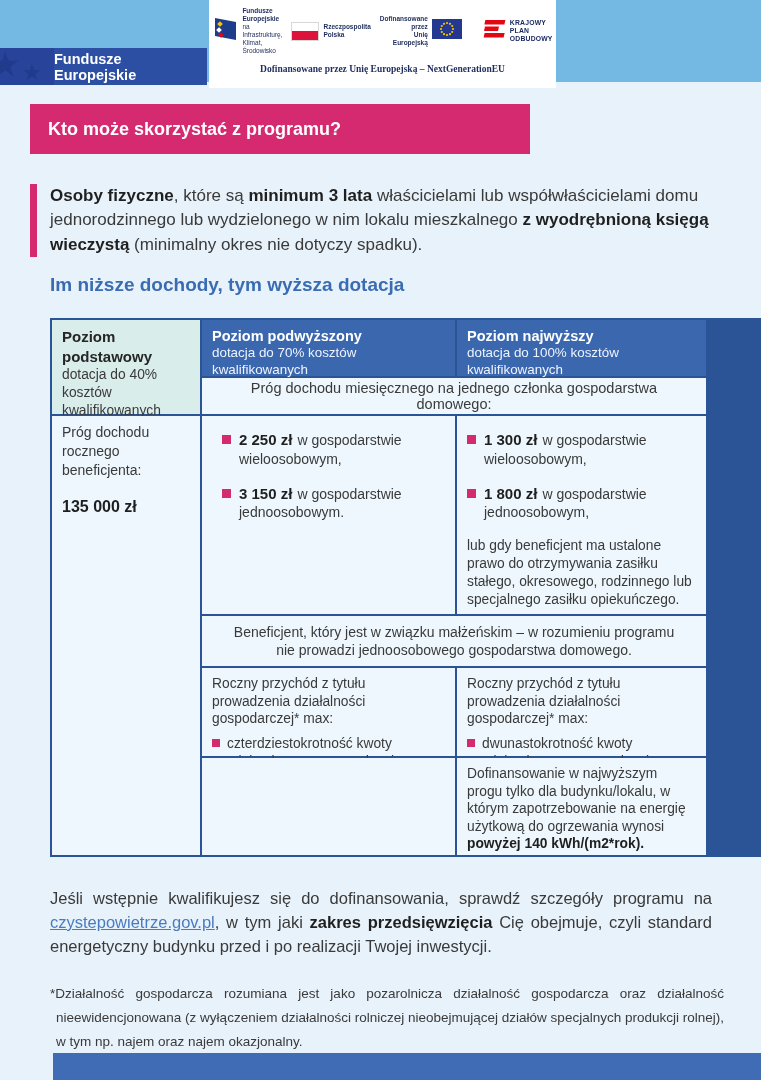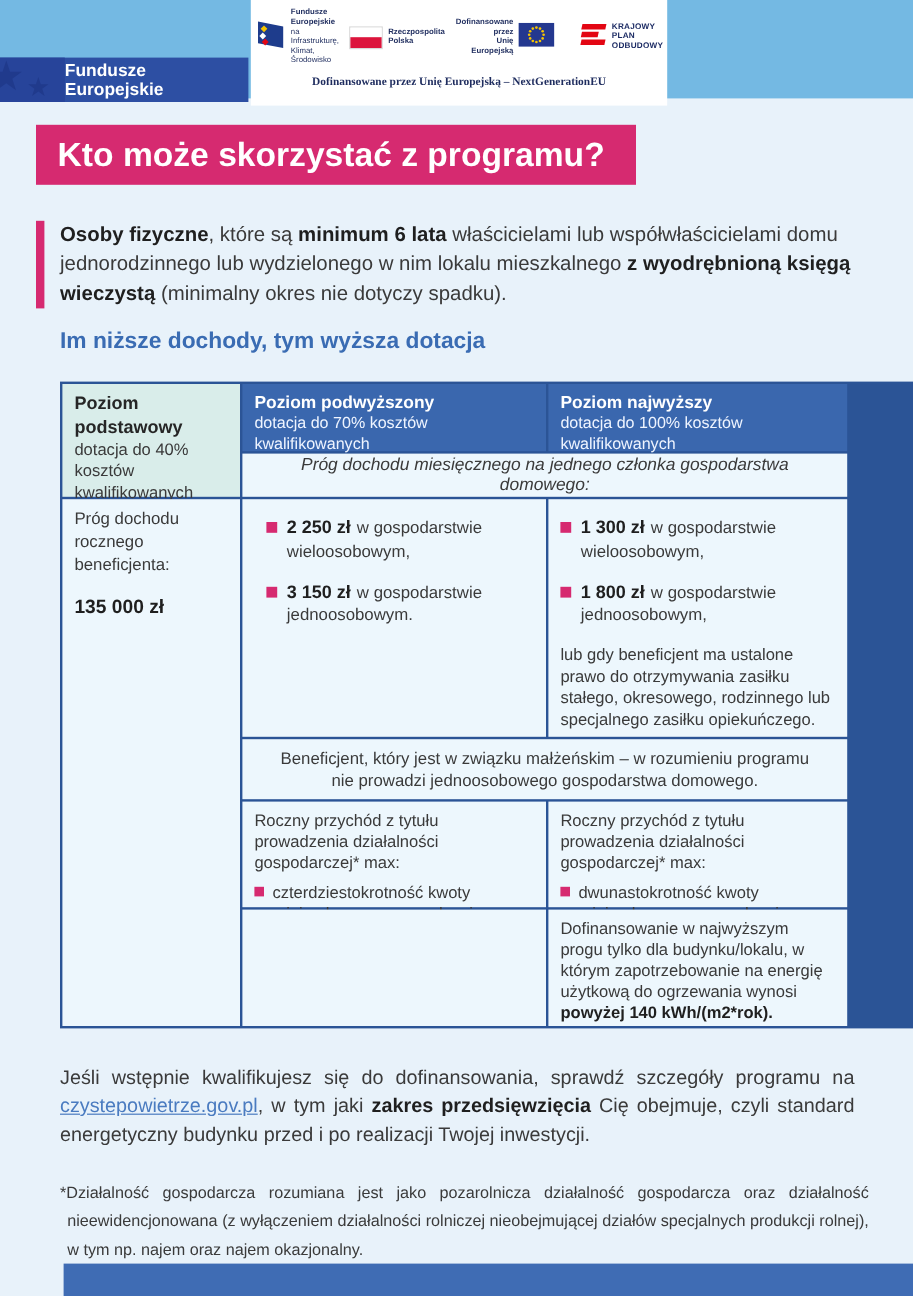--- a/index.html
+++ b/index.html
@@ -21,42 +21,42 @@
   .plflag .r{flex:1;background:#dc143c;}
 
   
   .febanner{position:absolute;left:0;top:48px;width:207px;height:37px;background:#2d4fa3;display:flex;}
   .bannerstars{width:54px;height:100%;background:#27449a;position:relative;overflow:hidden;flex:none;}
   .bannerstars span{position:absolute;color:#203a8c;}
   .bannerlabel{flex:1;display:flex;align-items:center;justify-content:center;color:#ffffff;font-weight:bold;font-size:14.5px;}
 
   
   .titlebar{position:absolute;left:30px;top:104px;width:500px;height:50px;background:#d62a70;display:flex;align-items:center;}
-  .titlebar h1{margin:0 0 0 18px;color:#ffffff;font-size:28px;font-weight:bold;}
+  .titlebar h1{margin:0 0 0 18px;color:#ffffff;font-size:18px;font-weight:bold;}
 
   
   .introwrap{position:absolute;left:30px;top:184px;width:706px;display:flex;}
   .introbar{width:7px;background:#d62a70;flex:none;margin-right:13px;}
   .introtext{font-size:17px;line-height:1.43;color:#3a3a3a;}
   .introtext b{color:#1f1f1f;}
 
   
   .sectionheading{position:absolute;left:50px;top:274px;font-size:19px;font-weight:bold;color:#3a6cb3;}
 
   
   .incomeTable{position:absolute;left:50px;top:318px;width:718px;box-sizing:border-box;
     display:grid;grid-template-columns:148px 253px 249px;grid-template-rows:56px 36px 198px 50px 88px 97px;
     gap:2px;padding:2px;background:#2b5496;font-size:14px;color:#3a3a3a;}
   .cell{box-sizing:border-box;padding:7px 10px;background:#edf7fd;}
   .cA{grid-column:1;grid-row:1/3;background:#d9edea;font-size:13.8px;line-height:1.3;color:#3a3a3a;}
   .cA .ttl{font-weight:bold;font-size:15px;color:#262626;}
   .cB{grid-column:2;grid-row:1;background:#3a67ae;color:#eef4ff;font-size:13.4px;line-height:1.25;}
   .cC{grid-column:3;grid-row:1;background:#3a67ae;color:#eef4ff;font-size:13.4px;line-height:1.25;}
   .cB .ttl,.cC .ttl{font-weight:bold;font-size:14.5px;color:#ffffff;}
-  .cD{grid-column:2/4;grid-row:2;display:flex;align-items:center;justify-content:center;text-align:center;font-size:14.5px;font-style:italic;}
+  .cD{grid-column:2/4;grid-row:2;display:flex;align-items:center;justify-content:center;text-align:center;font-size:14.5px;}
   .cE{grid-column:1;grid-row:3/7;font-size:14px;line-height:1.35;}
   .cE .amt{font-weight:bold;font-size:16px;color:#1f1f1f;margin-top:16px;}
   .cF{grid-column:2;grid-row:3;padding-top:14px;padding-left:20px;}
   .cG{grid-column:3;grid-row:3;padding-top:14px;}
   .cH{grid-column:2/4;grid-row:4;display:flex;align-items:center;justify-content:flex-start;text-align:center;font-size:14px;line-height:1.3;padding:4px 30px;}
   .cI{grid-column:2;grid-row:5;font-size:13.8px;line-height:1.28;}
   .cJ{grid-column:3;grid-row:5;font-size:13.8px;line-height:1.28;}
   .cK{grid-column:2;grid-row:6;}
   .cL{grid-column:3;grid-row:6;font-size:13.8px;line-height:1.27;}
   .bullet{display:flex;margin-bottom:16px;line-height:1.3;}
@@ -167,21 +167,21 @@
     </div>
     <div class="bannerlabel">Fundusze Europejskie</div>
   </div>
 
   <div class="titlebar">
     <h1>Kto może skorzystać z programu?</h1>
   </div>
 
   <div class="introwrap">
     <div class="introbar"></div>
-    <div class="introtext"><b>Osoby fizyczne</b><span>, które są </span><b>minimum 6 lata</b><span> właścicielami lub współwłaścicielami domu jednorodzinnego lub wydzielonego w nim lokalu mieszkalnego </span><b>z wyodrębnioną księgą wieczystą</b><span> (minimalny okres nie dotyczy spadku).</span></div>
+    <div class="introtext"><b>Osoby fizyczne</b><span>, które są </span><b>minimum 3 lata</b><span> właścicielami lub współwłaścicielami domu jednorodzinnego lub wydzielonego w nim lokalu mieszkalnego </span><b>z wyodrębnioną księgą wieczystą</b><span> (minimalny okres nie dotyczy spadku).</span></div>
   </div>
 
   <div class="sectionheading">Im niższe dochody, tym wyższa dotacja</div>
 
   <div class="incomeTable">
 
     <div class="cell cA">
       <div class="ttl">Poziom podstawowy</div>
       <div>dotacja do 40% kosztów kwalifikowanych</div>
     </div>

